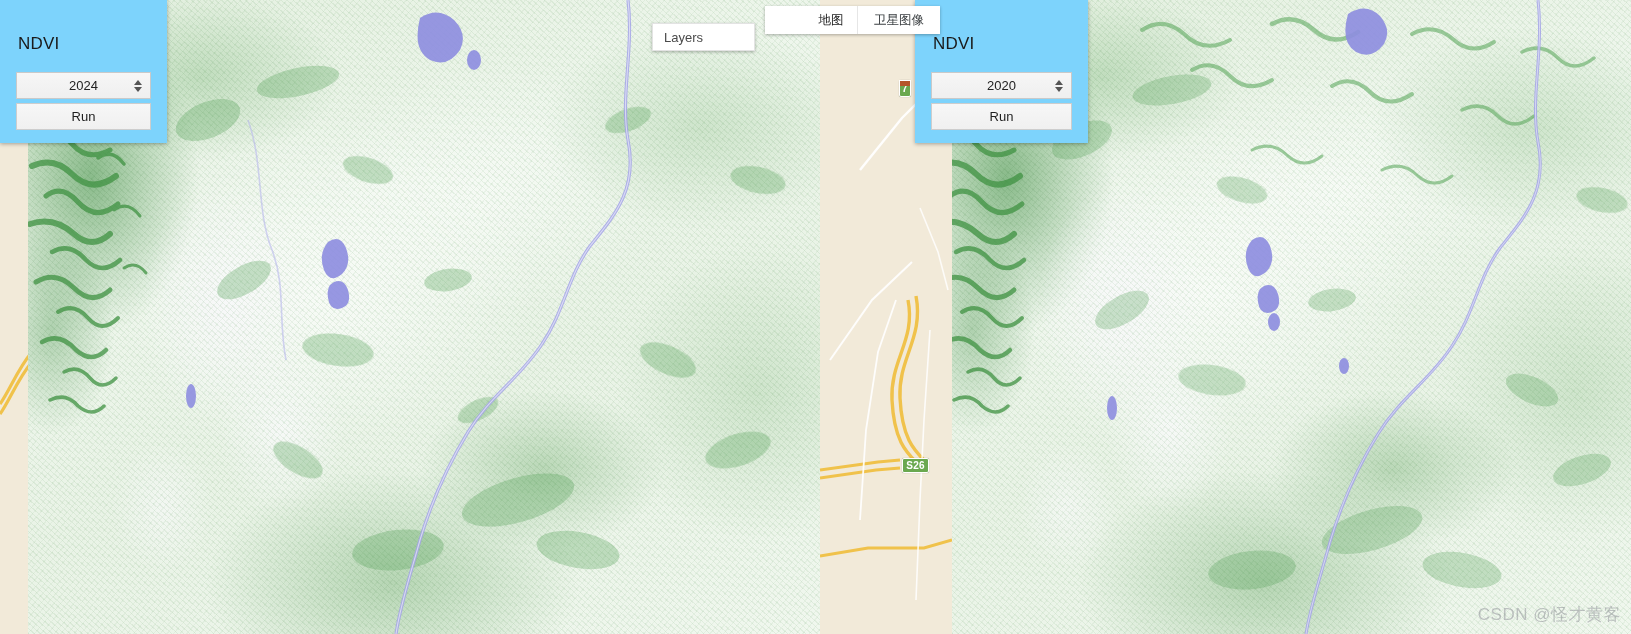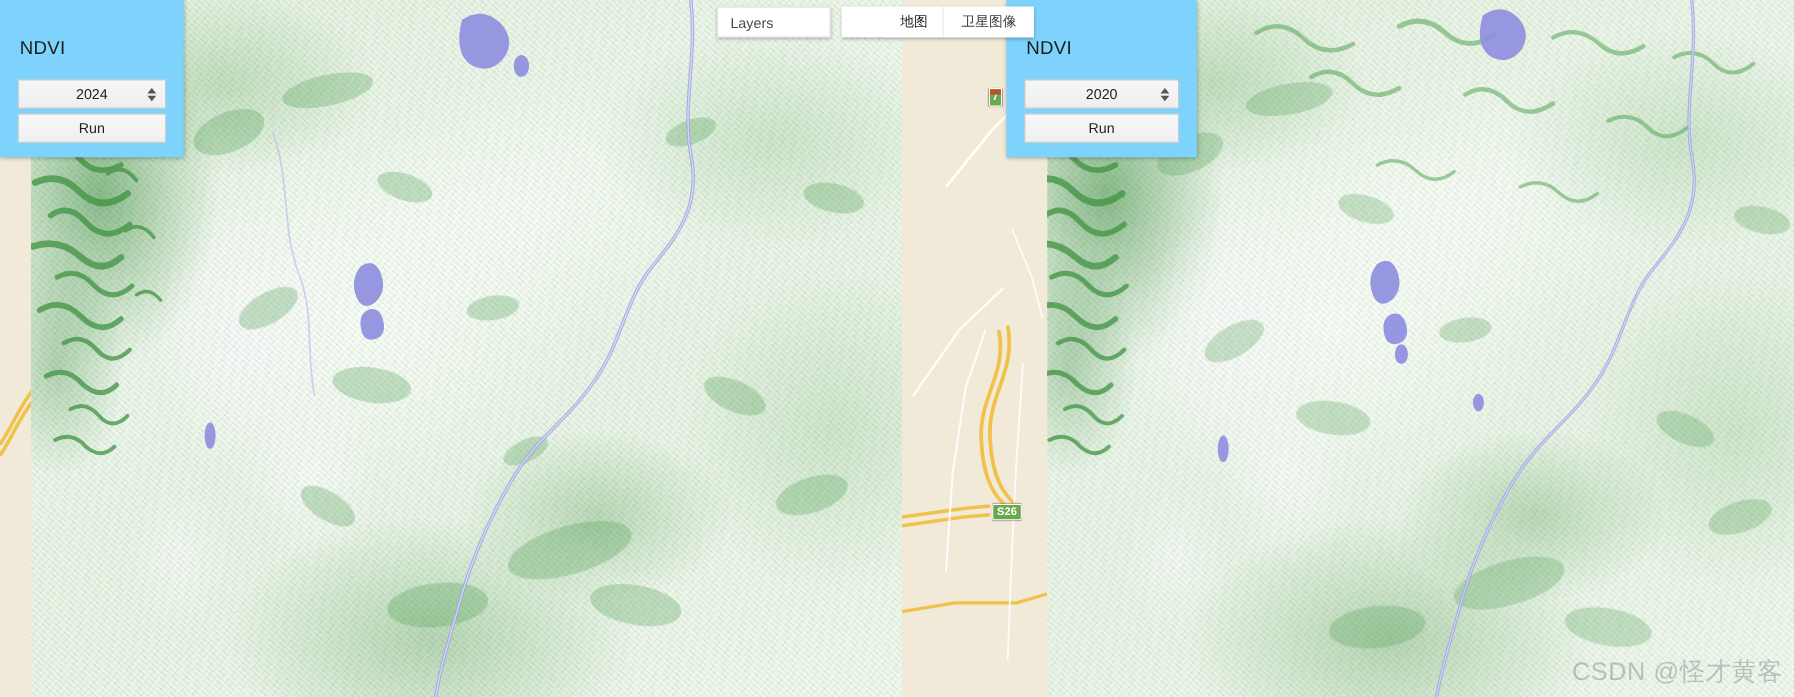--- a/index.html
+++ b/index.html
@@ -195,21 +195,21 @@
     font-family: "Liberation Sans", "DejaVu Sans", sans-serif;
   }
   .maptype-btn.active { color: #222; }
   .maptype-sep { width: 1px; background: #e6e6e6; }
 
   
   .watermark {
     position: absolute;
     right: 10px;
     bottom: 8px;
-    font-size: 23px;
+    font-size: 17px;
     color: rgba(120,120,130,0.42);
     font-family: "Liberation Sans", "DejaVu Sans", sans-serif;
     letter-spacing: .5px;
     user-select: none;
     pointer-events: none;
     white-space: nowrap;
   }
 </style>
 </head>
 <body>
@@ -396,21 +396,21 @@
       <span>2020</span>
       <span class="spinner">
         <span class="spin-up"></span>
         <span class="spin-down"></span>
       </span>
     </div>
 
     <button class="run-button">Run</button>
   </div>
 
-  <div class="layers-box" style="left:652px; top:6px; width:103px; height:28px;">
+  <div class="layers-box" style="left:652px; top:23px; width:103px; height:28px;">
     <span>Layers</span>
   </div>
 
   <div class="maptype-bar" style="left:765px; top:6px; height:28px;">
     <div class="maptype-btn active" style="width:52px;">地图</div>
     <div class="maptype-sep"></div>
     <div class="maptype-btn" style="width:82px;">卫星图像</div>
   </div>
 
   <div class="watermark">CSDN @怪才黄客</div>

